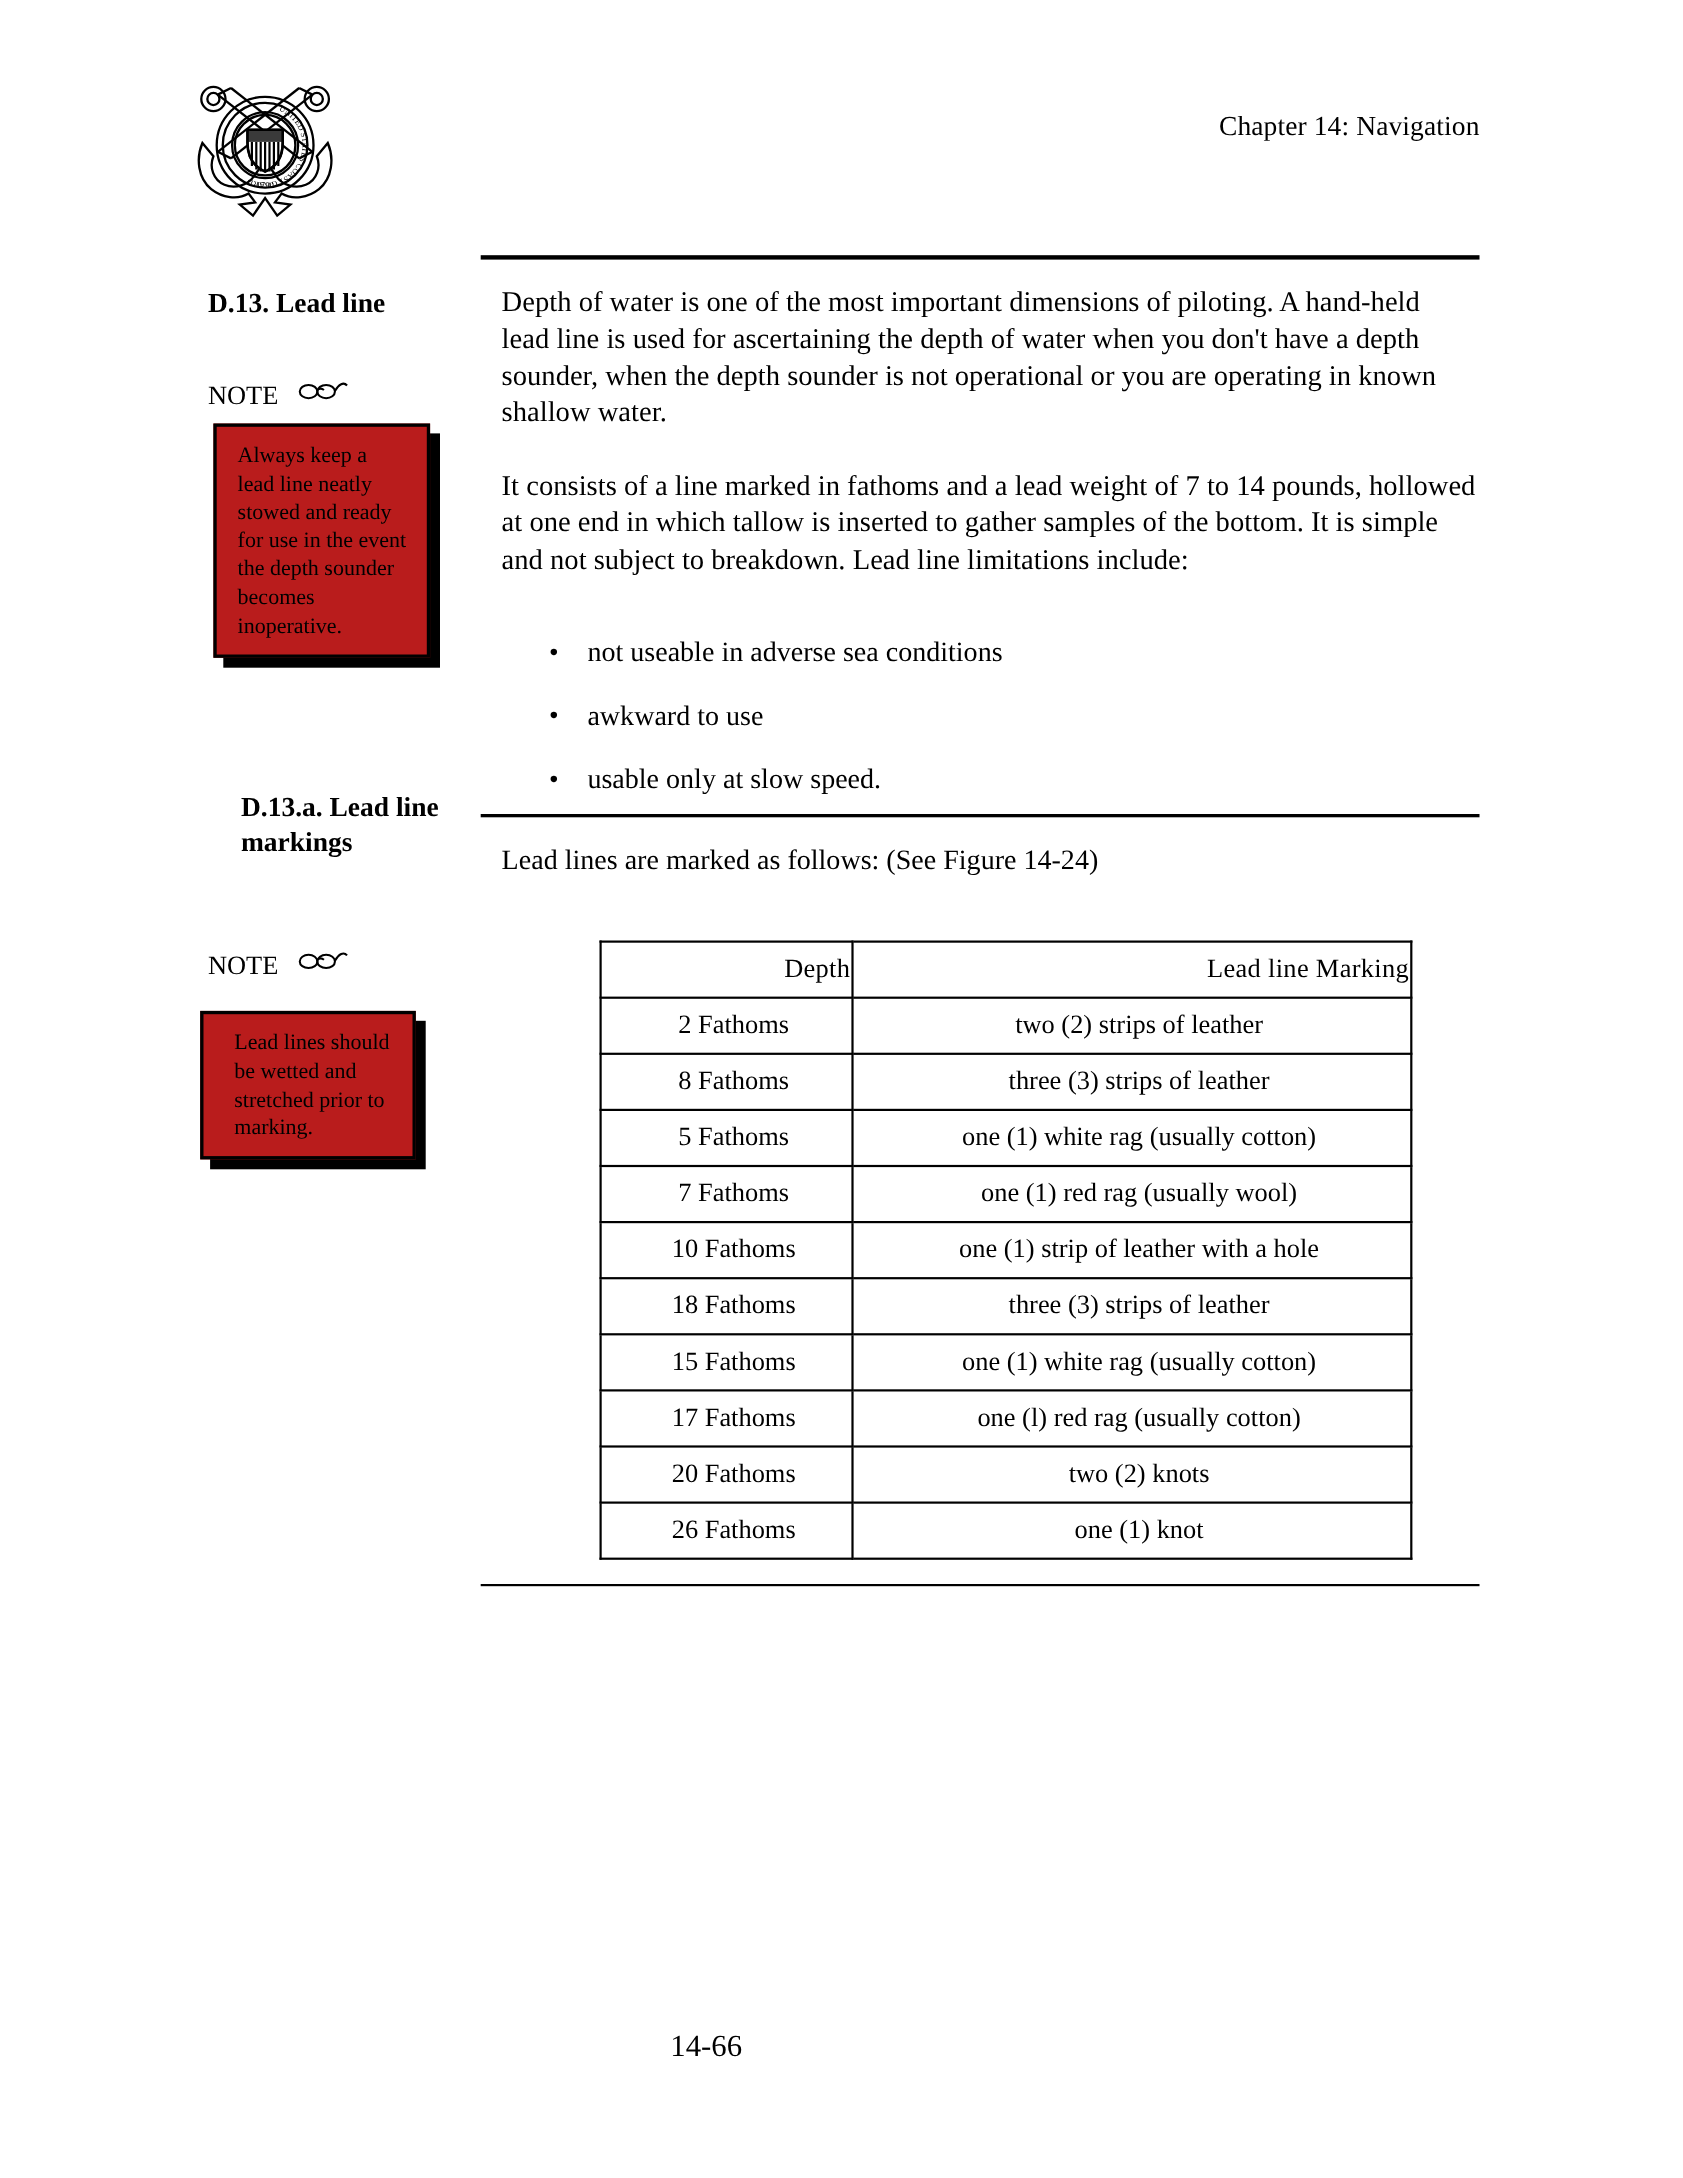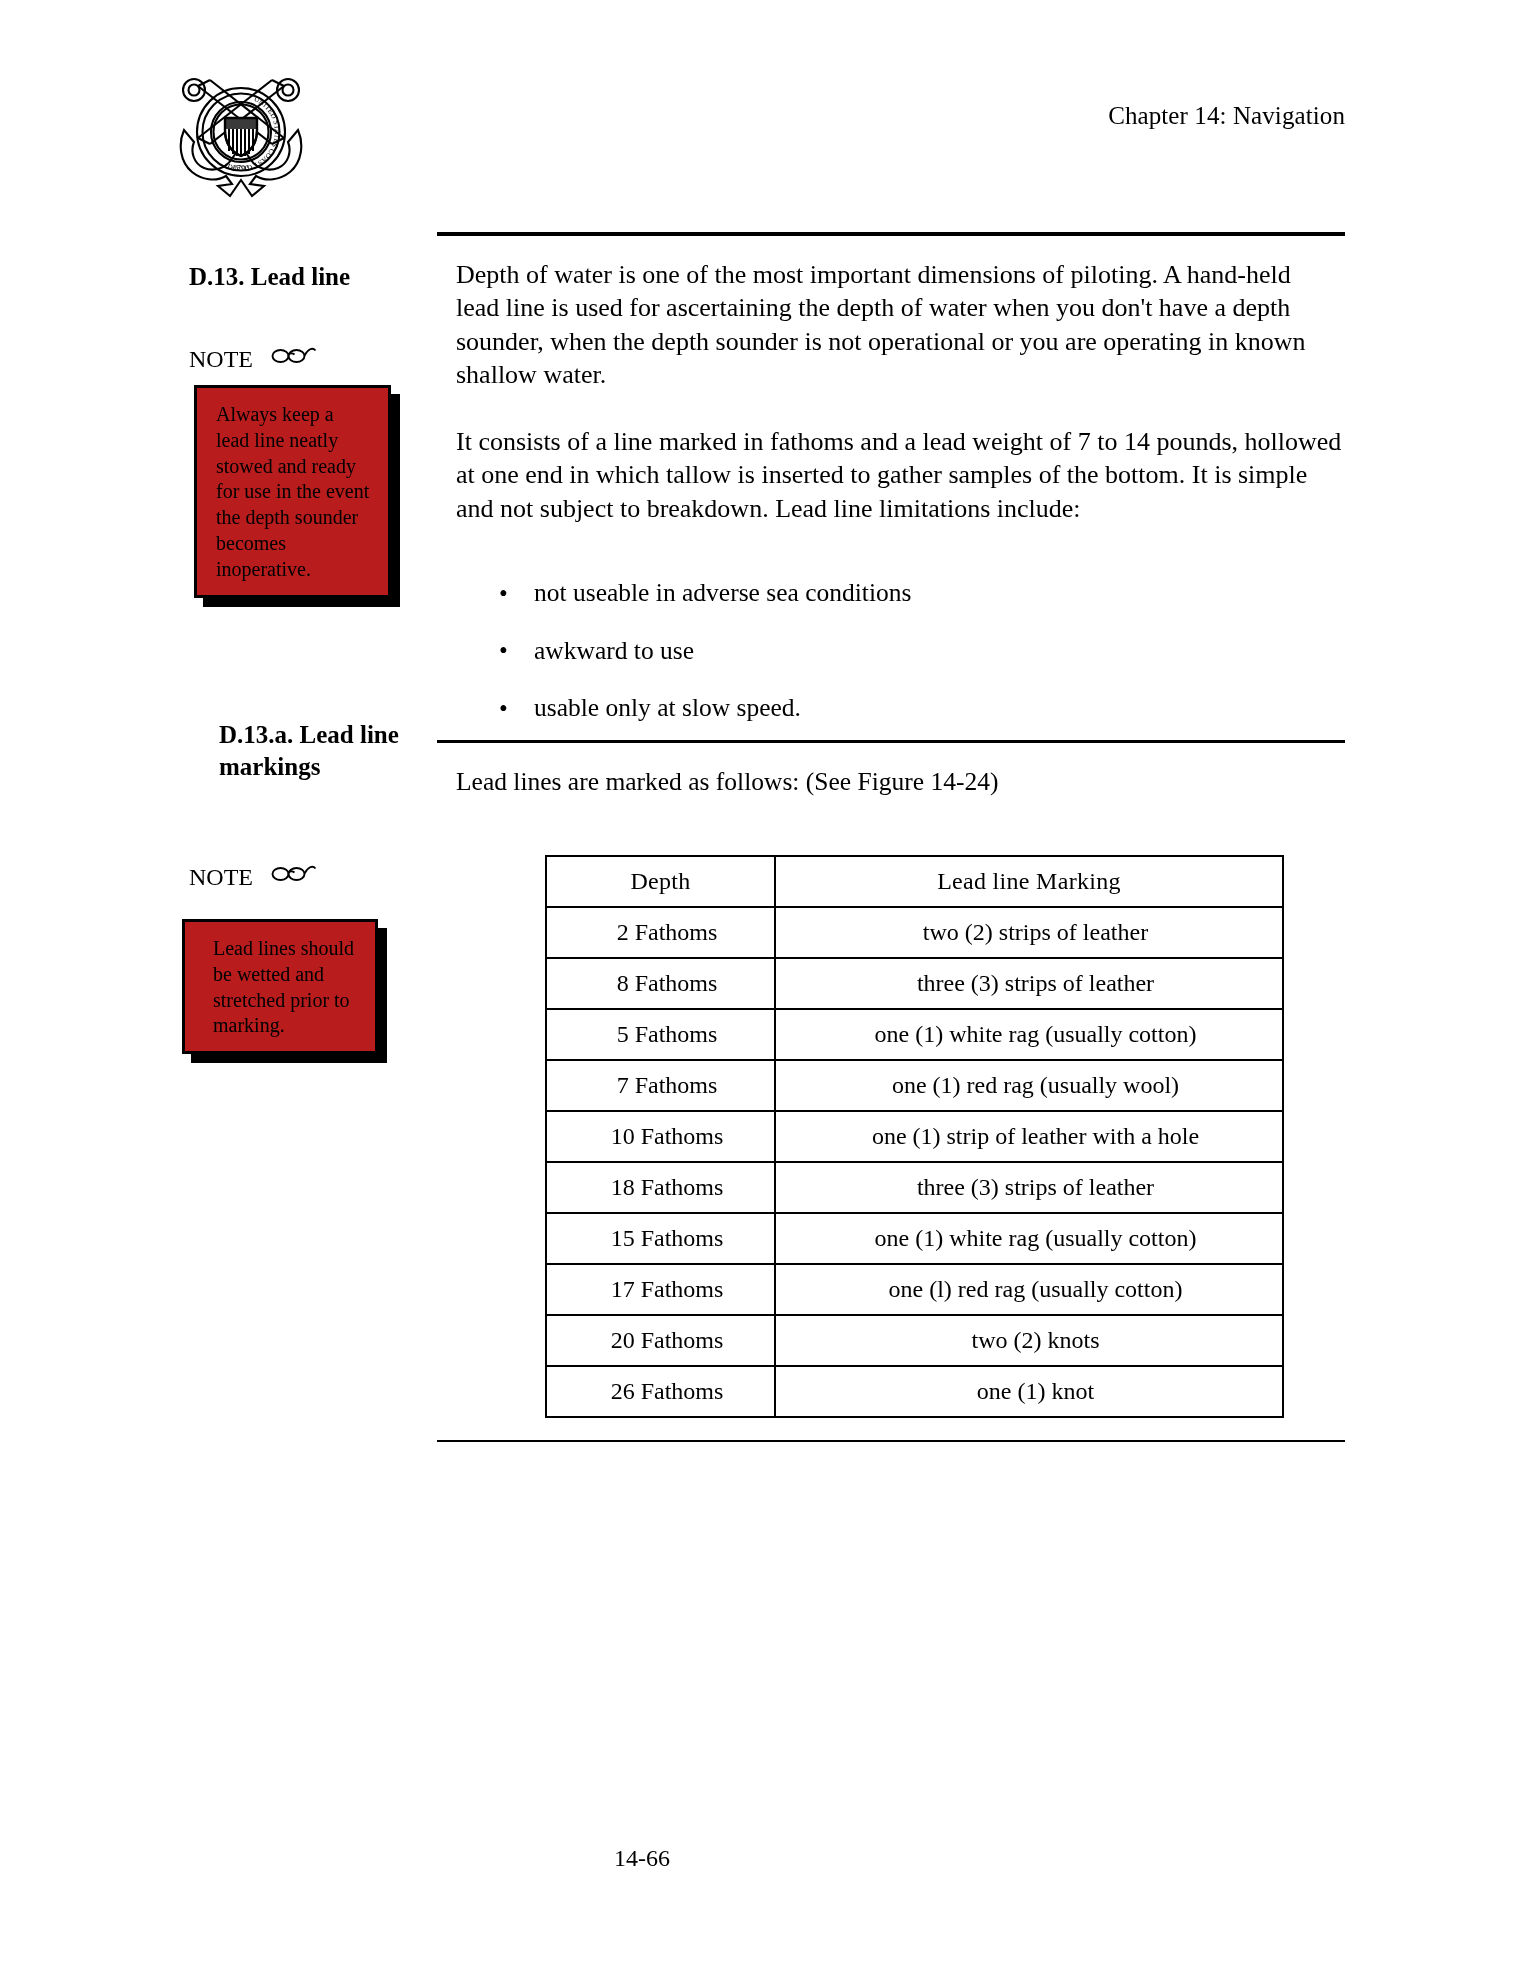--- a/index.html
+++ b/index.html
@@ -162,37 +162,37 @@
     border: 2px solid #000000;
     font-weight: normal;
     font-size: 24px;
     height: 51px;
     box-sizing: border-box;
     vertical-align: middle;
   }
   .lead-table col.c-depth { width: 229px; }
   .lead-table col.c-mark  { width: 508px; }
   .lead-table thead th {
-    text-align: center;
+    text-align: right;
     letter-spacing: 0.3px;
     margin-top: 43px;
   }
   .lead-table tbody td {
     text-align: center;
     padding-left: 14px;
   }
 
   
   .page-number {
     position: absolute;
     left: 0;
     top: 1845px;
     width: 1284px;
     text-align: center;
-    font-size: 24px;
+    font-size: 28px;
   }
 </style>
 </head>
 <body>
 
 <div class="page">
 
   <div class="header-zone">
 
     <div class="cg-seal">

